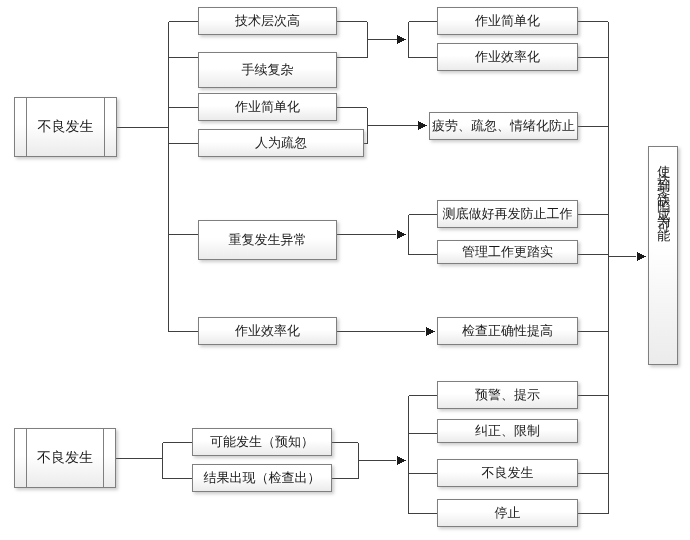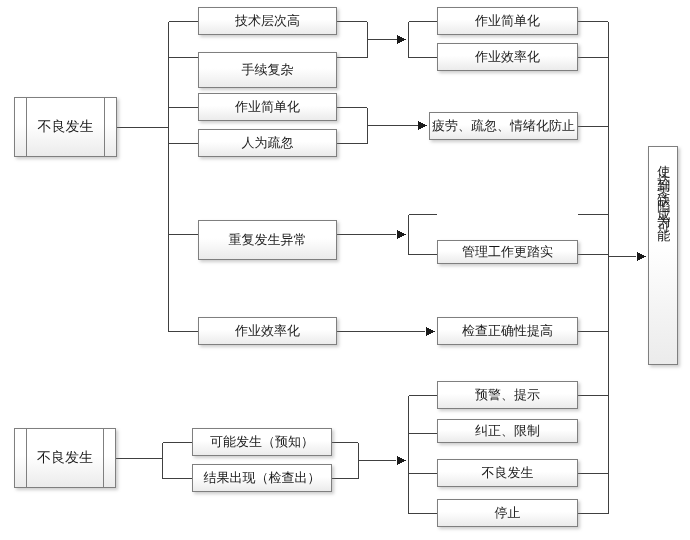--- a/index.html
+++ b/index.html
@@ -109,27 +109,28 @@
   </div>
   <div class="node process" style="left:14px;top:428px;width:102px;height:60px">
     <span class="bar bar-l"></span>
     <span class="bar bar-r"></span>
     <span>不良发生</span>
   </div>
 
   <div class="node" style="left:198px;top:7px;width:139px;height:28px">技术层次高</div>
   <div class="node" style="left:198px;top:52px;width:139px;height:36px">手续复杂</div>
   <div class="node" style="left:198px;top:93px;width:139px;height:28px">作业简单化</div>
-  <div class="node" style="left:198px;top:129px;width:139px;height:28px">人为疏忽</div>
+  <div class="node" style="left:198px;top:129px;width:166px;height:28px">人为疏忽</div>
   <div class="node" style="left:198px;top:220px;width:139px;height:40px">重复发生异常</div>
   <div class="node" style="left:198px;top:317px;width:139px;height:28px">作业效率化</div>
 
   <div class="node" style="left:437px;top:7px;width:141px;height:28px">作业简单化</div>
   <div class="node" style="left:437px;top:43px;width:141px;height:28px">作业效率化</div>
   <div class="node" style="left:429px;top:112px;width:149px;height:28px">疲劳、疏忽、情绪化防止</div>
+  <div class="node" style="left:437px;top:200px;width:141px;height:28px">测底做好再发防止工作</div>
   <div class="node" style="left:437px;top:240px;width:141px;height:24px">管理工作更踏实</div>
   <div class="node" style="left:437px;top:317px;width:141px;height:28px">检查正确性提高</div>
 
   <div class="node" style="left:192px;top:428px;width:140px;height:28px">可能发生（预知）</div>
   <div class="node" style="left:192px;top:464px;width:140px;height:28px">结果出现（检查出）</div>
 
   <div class="node" style="left:437px;top:381px;width:141px;height:28px">预警、提示</div>
   <div class="node" style="left:437px;top:419px;width:141px;height:24px">纠正、限制</div>
   <div class="node" style="left:437px;top:459px;width:141px;height:28px">不良发生</div>
   <div class="node" style="left:437px;top:499px;width:141px;height:28px">停止</div>

